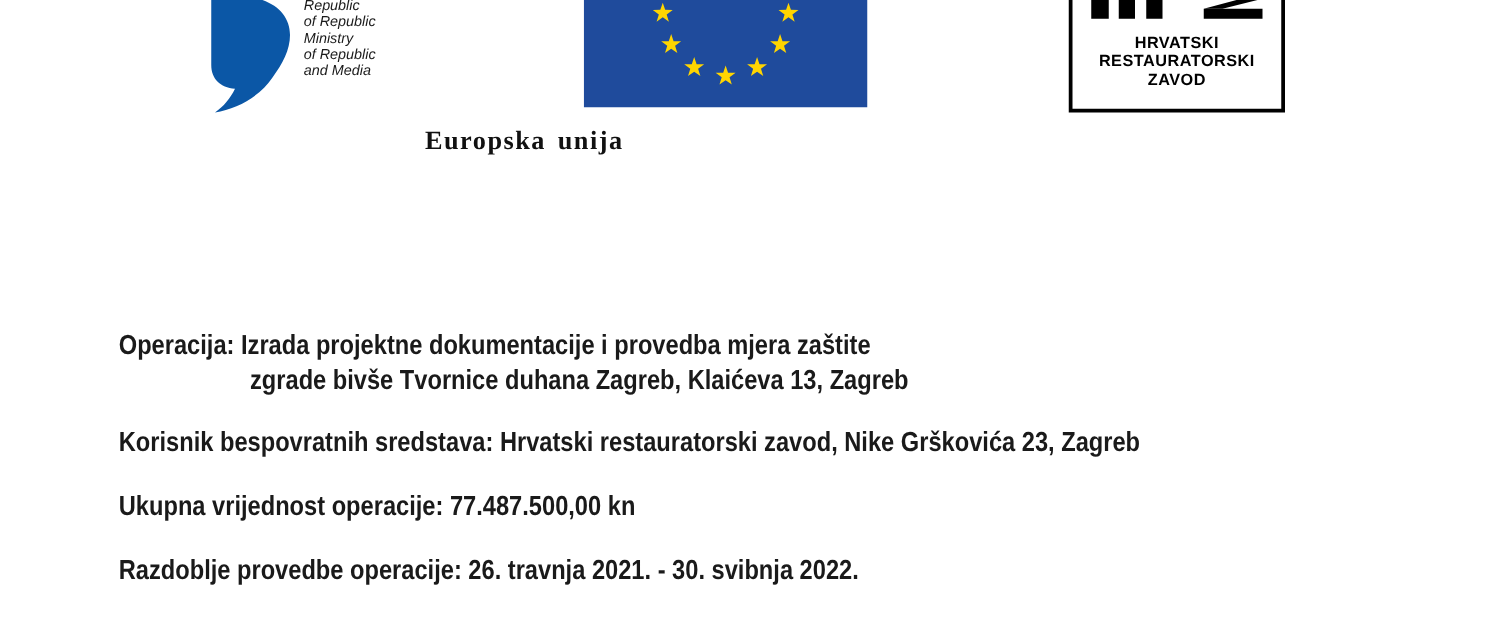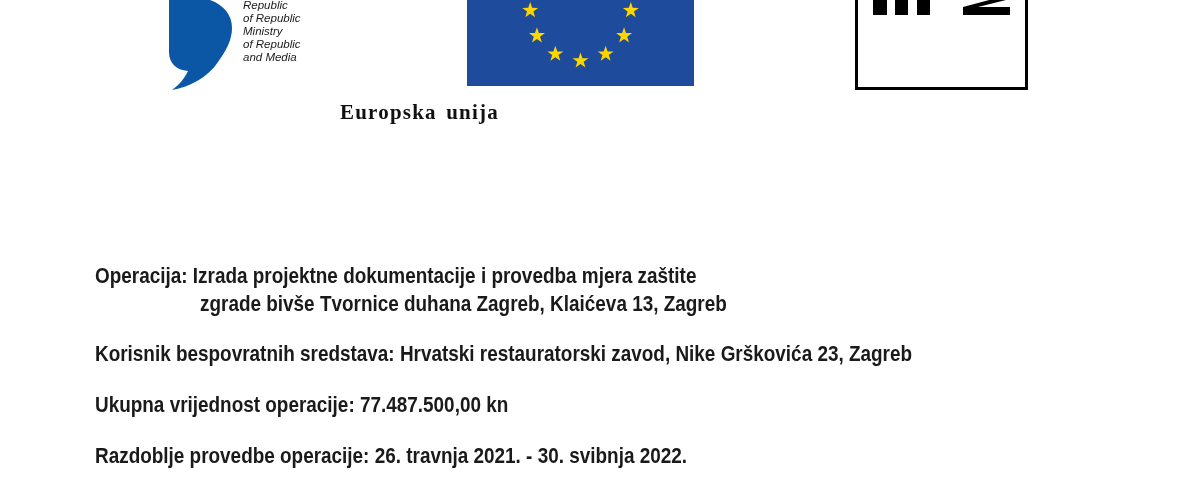--- a/index.html
+++ b/index.html
@@ -83,20 +83,25 @@
   </div>
 
   <div class="hrz-box">
     <svg class="hrz-glyphs" viewBox="0 0 167 20" aria-hidden="true">
       <rect x="15" y="2" width="14" height="16" fill="#000"></rect>
       <rect x="37" y="2" width="13" height="16" fill="#000"></rect>
       <rect x="59" y="2" width="13" height="16" fill="#000"></rect>
       <polygon points="135,2 152,2 120,10 105,10" fill="#000"></polygon>
       <rect x="105" y="10" width="47" height="8" fill="#000"></rect>
     </svg>
+    <div class="hrz-lines">
+      <div>HRVATSKI</div>
+      <div>RESTAURATORSKI</div>
+      <div>ZAVOD</div>
+    </div>
   </div>
 
   <div class="bodyline bl-1a">Operacija: Izrada projektne dokumentacije i provedba mjera zaštite</div>
   <div class="bodyline bl-1b">zgrade bivše Tvornice duhana Zagreb, Klaićeva 13, Zagreb</div>
   <div class="bodyline bl-2">Korisnik bespovratnih sredstava: Hrvatski restauratorski zavod, Nike Grškovića 23, Zagreb</div>
   <div class="bodyline bl-3">Ukupna vrijednost operacije: 77.487.500,00 kn</div>
   <div class="bodyline bl-4">Razdoblje provedbe operacije: 26. travnja 2021. - 30. svibnja 2022.</div>
 
 </div>
 

